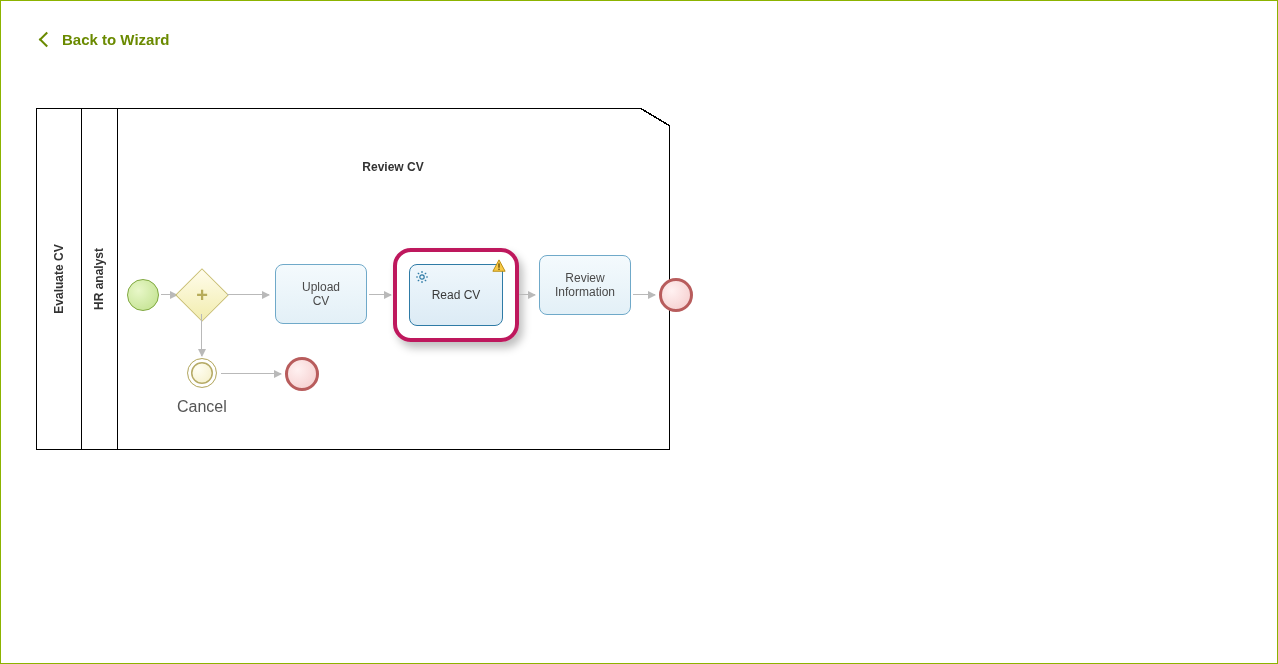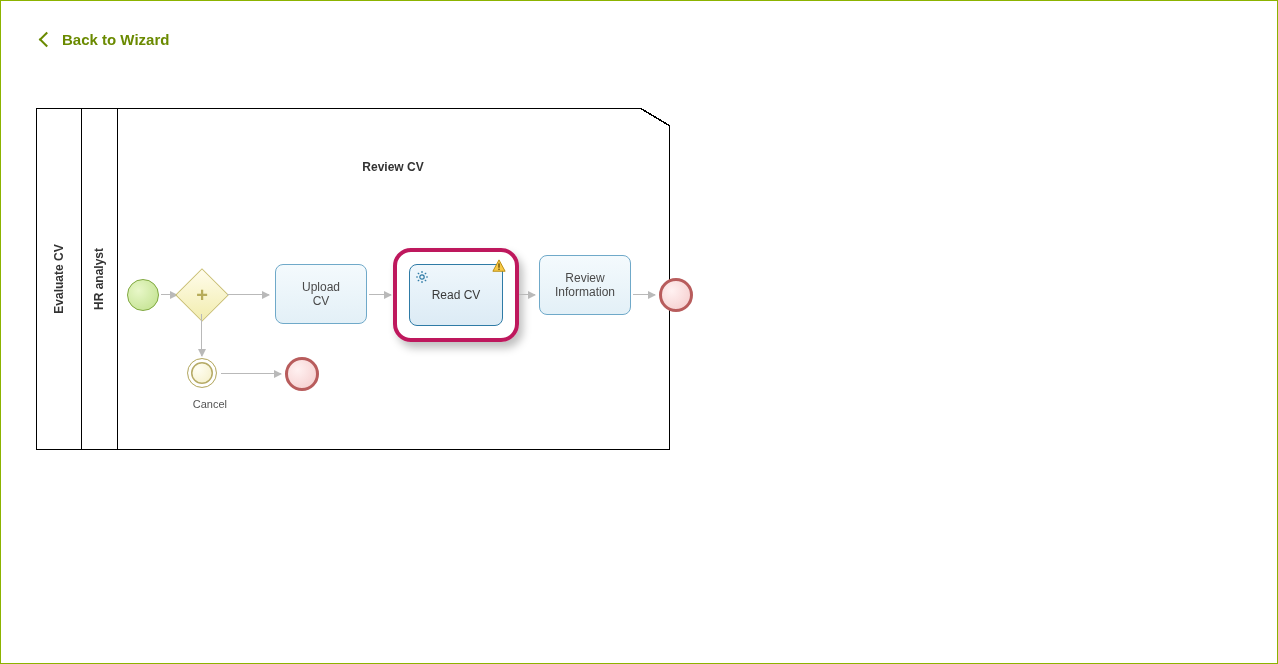--- a/index.html
+++ b/index.html
@@ -191,23 +191,23 @@
   .cancel-evt {
     position: absolute;
     width: 28px; height: 28px;
     border-radius: 50%;
     background: radial-gradient(circle at 35% 35%, #FFFEF2, #F1EABB);
     border: 1.5px solid #B6AB67;
     box-shadow: inset 0 0 0 3px #fff, inset 0 0 0 4.5px #B6AB67;
   }
   .node-label {
     position: absolute;
-    font-size: 11px;
+    font-size: 16px;
     color: #555;
-    text-align: right;
+    text-align: left;
   }
   .arrow {
     position: absolute;
     height: 1.4px;
     background: #B9B9B9;
   }
   .arrow::after {
     content: "";
     position: absolute;
     right: -1px; top: -3.5px;

